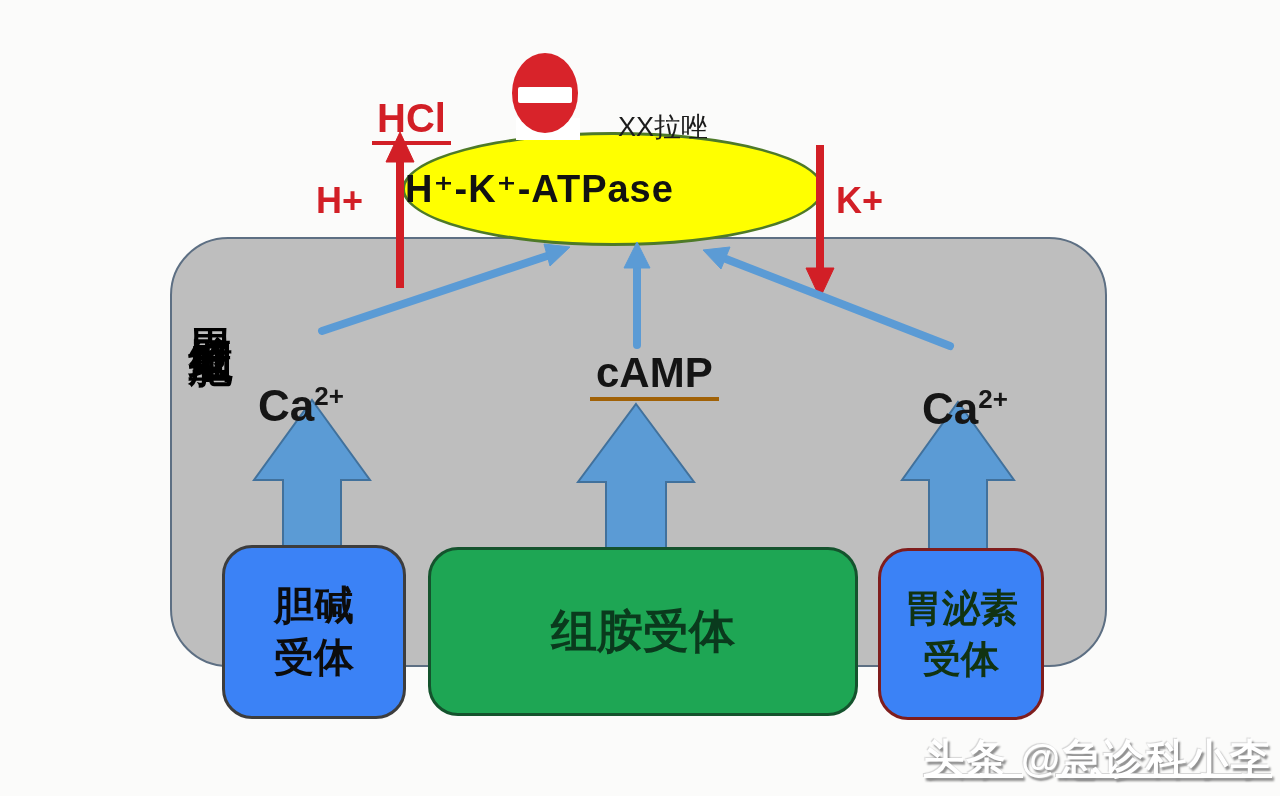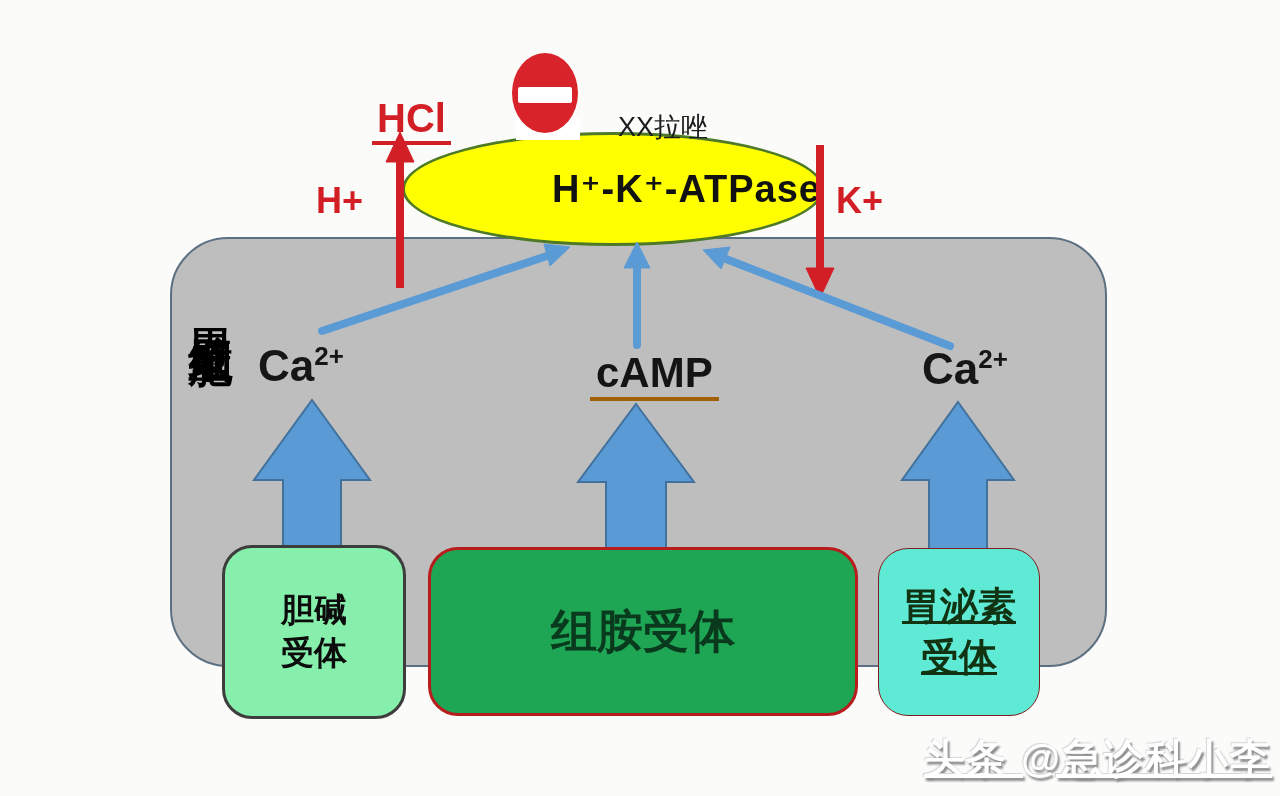--- a/index.html
+++ b/index.html
@@ -9,21 +9,21 @@
   }
   
   .cell{
     position:absolute;left:170px;top:237px;width:933px;height:426px;
     background:#bebebe;border:2px solid #5d6f83;border-radius:58px;z-index:1;
   }
   
   .pump{
     position:absolute;left:402px;top:132px;width:416px;height:108px;
     background:#ffff00;border:3px solid #4e7a28;border-radius:50%;
-    display:flex;align-items:center;justify-content:flex-end;z-index:2;
+    display:flex;align-items:center;justify-content:flex-start;z-index:2;
   }
   .pump-label{font-size:38px;font-weight:700;color:#121212;letter-spacing:1px;}
   
   .arrows{position:absolute;left:0;top:0;width:1280px;height:796px;z-index:3;}
   
   .sign-backing{position:absolute;left:516px;top:118px;width:64px;height:22px;background:#ffffff;z-index:4;}
   .no-entry{
     position:absolute;left:512px;top:53px;width:66px;height:80px;background:#d8232a;
     border-radius:50%;z-index:5;
   }
@@ -36,45 +36,45 @@
   .h-ion{left:316px;top:180px;font-size:36px;}
   .k-ion{left:836px;top:180px;font-size:36px;}
   
   .ppi{position:absolute;left:618px;top:97px;font-size:27px;color:#1c1c1c;z-index:6;margin-top:12px;}
   .cell-label{
     position:absolute;left:188px;top:294px;z-index:6;
     writing-mode:vertical-rl;text-orientation:upright;
     font-family:"Liberation Serif","DejaVu Serif",serif;
     font-size:44px;font-weight:700;color:#000;letter-spacing:5px;line-height:1;
   }
-  .ion-label{position:absolute;font-size:44px;font-weight:700;color:#161616;z-index:6;}
+  .ion-label{position:absolute;font-size:44px;font-weight:700;color:#161616;z-index:6;margin-top:40px;}
   .ion-label sup{font-size:26px;font-weight:700;}
   .ca-left{left:258px;top:341px;}
   .ca-right{left:922px;top:344px;}
   .camp{
     position:absolute;left:590px;top:349px;font-size:42px;font-weight:700;color:#141414;
     border-bottom:4px solid #a16207;padding:0 6px;z-index:6;
   }
   
   .receptor{
     position:absolute;z-index:4;border-radius:30px;
     display:flex;flex-direction:column;align-items:center;justify-content:center;
     font-family:"Liberation Serif","DejaVu Serif",serif;font-weight:700;text-align:center;
   }
   .box-choline{
-    left:222px;top:545px;width:178px;height:168px;background:#86efac;
-    border:3px solid #3d3d3d;font-size:33px;line-height:1.3;color:#0c0c0c;
+    left:222px;top:545px;width:178px;height:168px;background:#3b82f6;
+    border:3px solid #3d3d3d;font-size:40px;line-height:1.3;color:#0c0c0c;
   }
   .box-histamine{
     left:428px;top:547px;width:424px;height:163px;background:#1ea654;
-    border:3px solid #b91c1c;font-size:46px;color:#0a3a1d;
+    border:3px solid #14532d;font-size:46px;color:#0a3a1d;
   }
   .box-gastrin{
-    left:878px;top:548px;width:160px;height:166px;background:#5eead4;
-    border:1px solid #7f1d1d;font-size:38px;line-height:1.35;color:#113311;text-decoration:underline;
+    left:878px;top:548px;width:160px;height:166px;background:#3b82f6;
+    border:3px solid #7f1d1d;font-size:38px;line-height:1.35;color:#113311;
   }
   
   .watermark{
     position:absolute;right:8px;bottom:10px;font-size:40px;font-weight:700;color:#ffffff;
     text-shadow:2px 3px 2px #8f8f8f,-1px -1px 1px #d5d5d5;z-index:7;letter-spacing:2px;text-decoration:underline;
   }
 </style>
 </head>
 <body>
 

